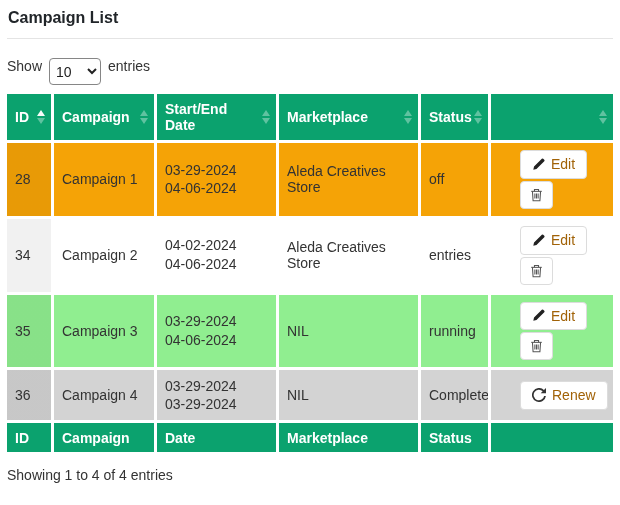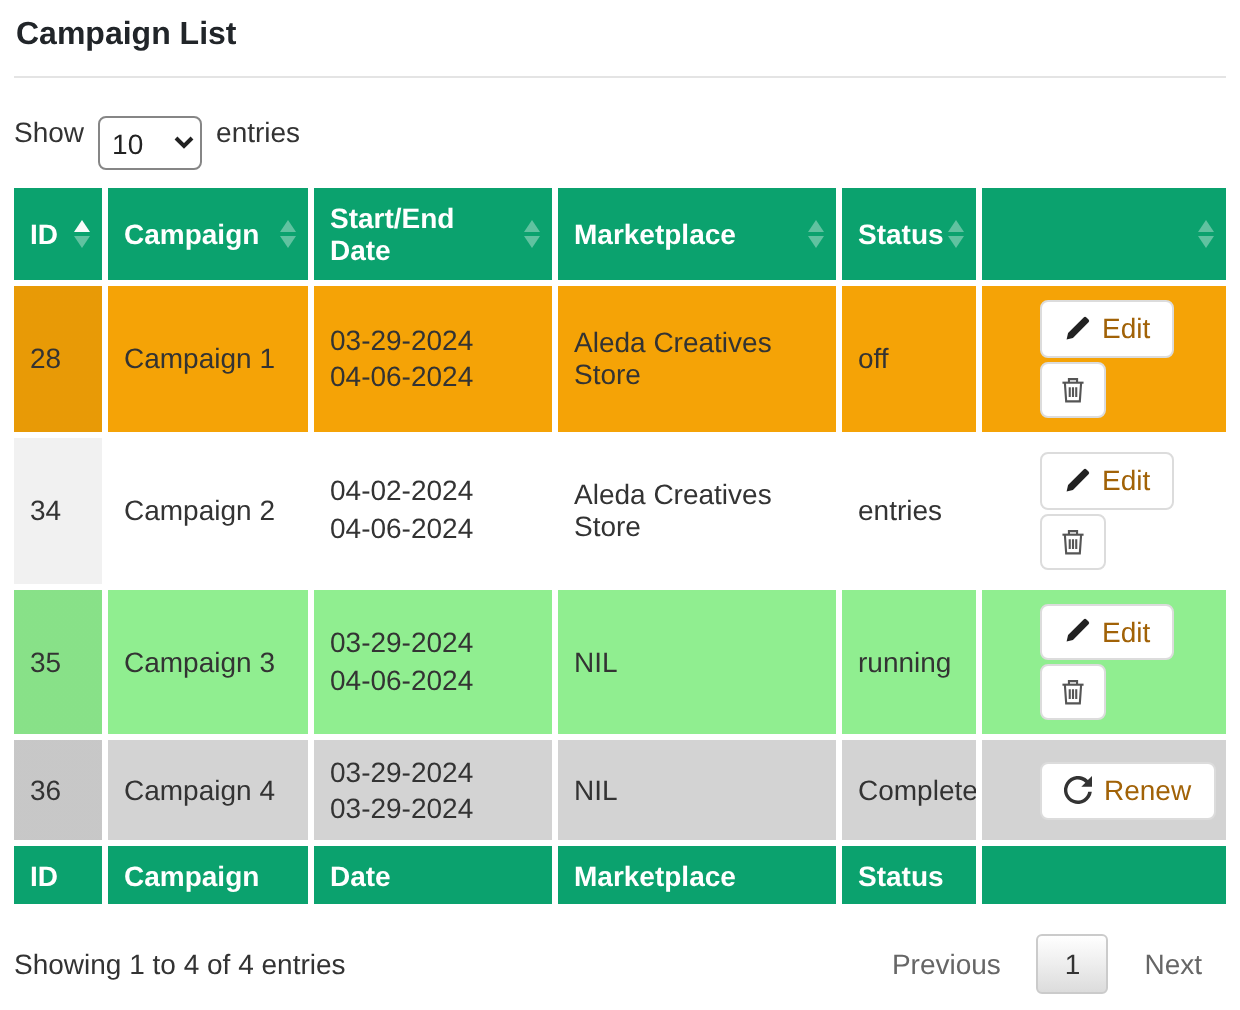--- a/index.html
+++ b/index.html
@@ -280,18 +280,13 @@
       <th>Date</th>
       <th>Marketplace</th>
       <th>Status</th>
       <th></th>
     </tr>
   </tfoot>
 </table>
 
 <div class="table-footer">
   <div class="info-text">Showing 1 to 4 of 4 entries</div>
-  <div class="paginate">
-    <button class="paginate-btn">Previous</button>
-    <button class="paginate-current">1</button>
-    <button class="paginate-btn">Next</button>
-  </div>
 </div>
 
 </body></html>

